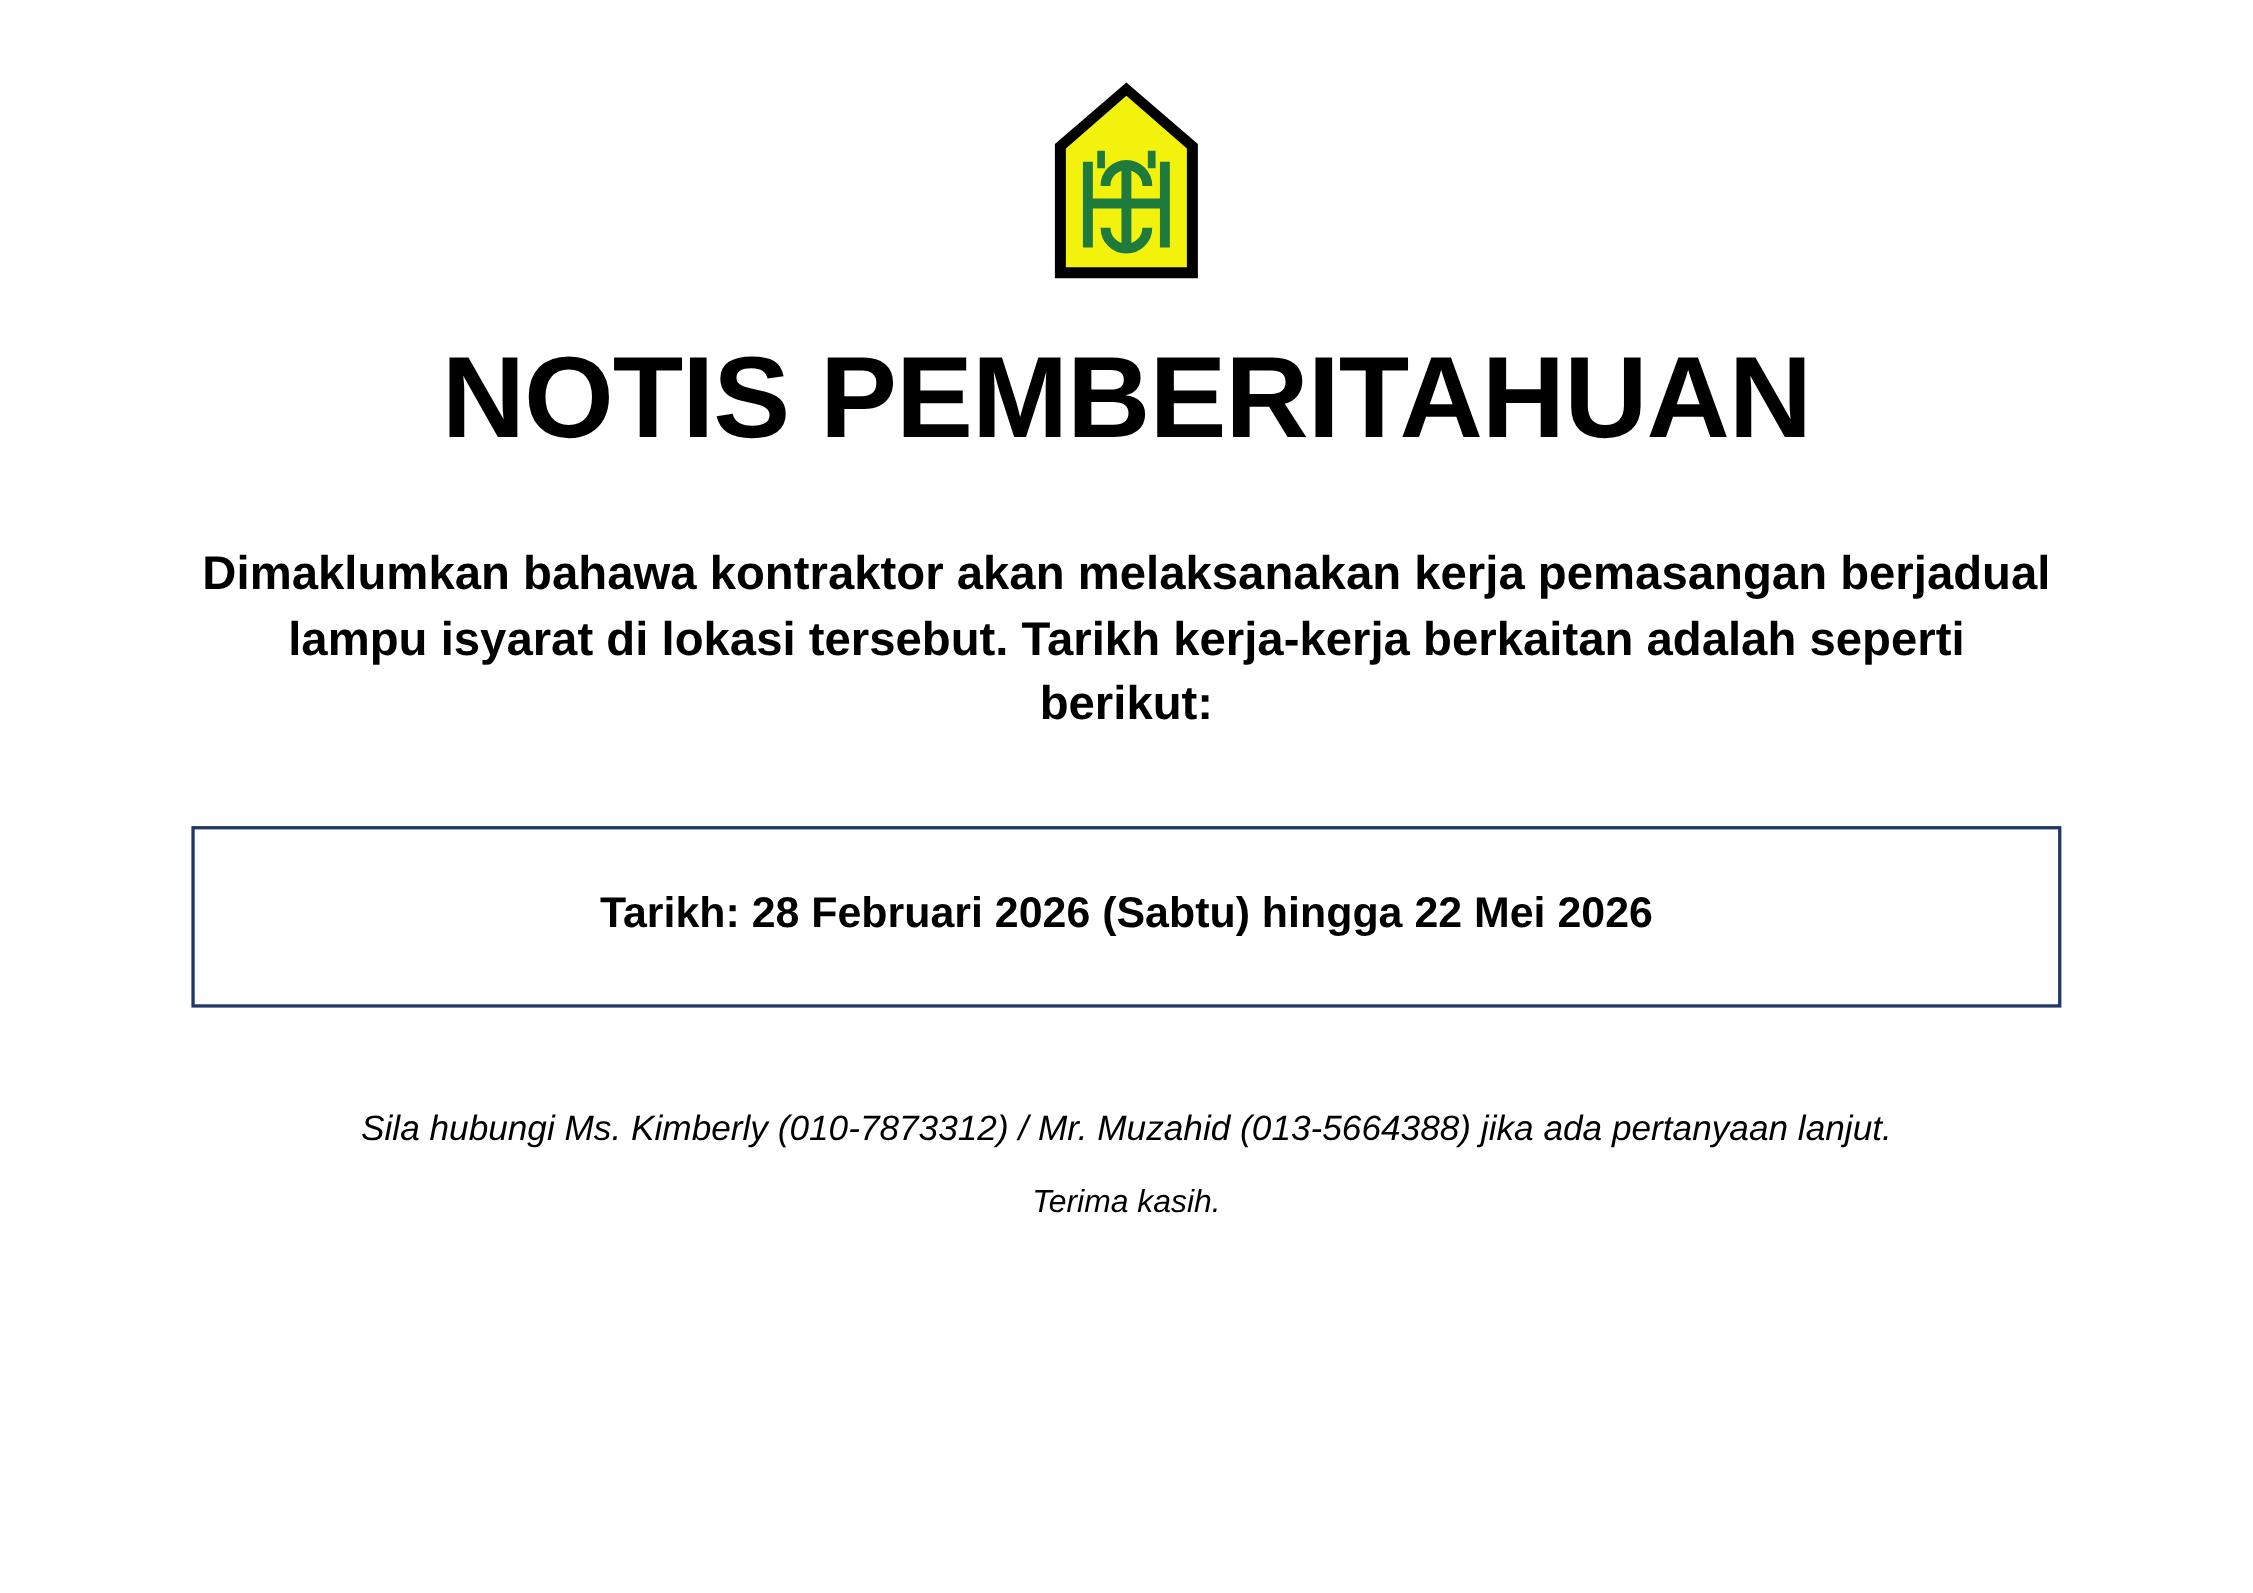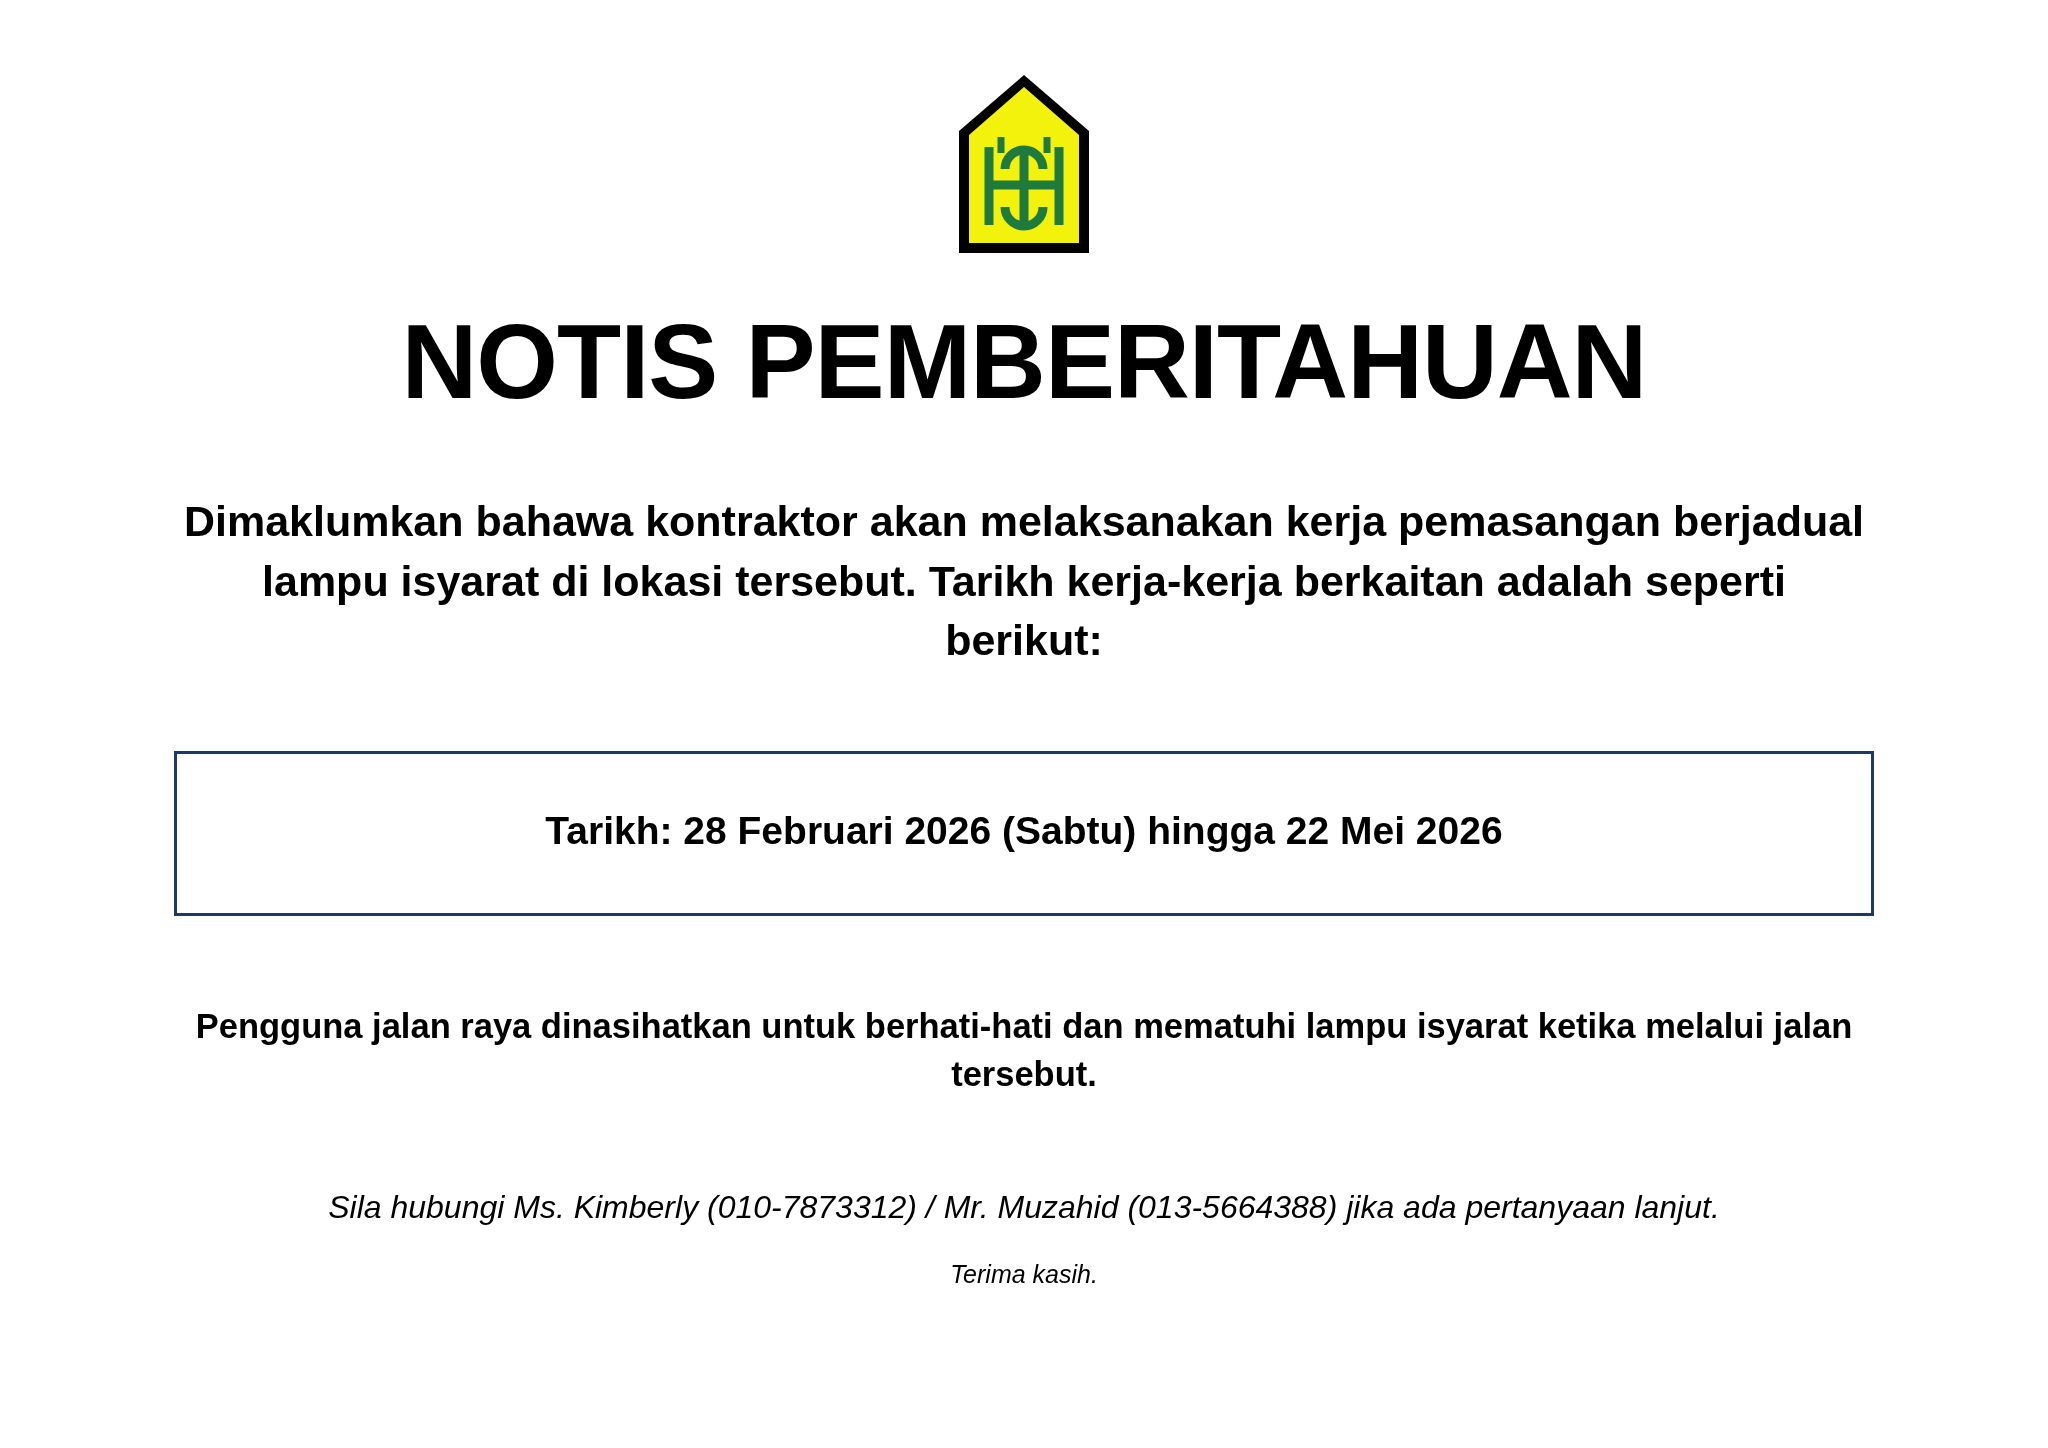--- a/index.html
+++ b/index.html
@@ -97,21 +97,21 @@
   
   .contact {
     margin-top: 58px;
     font-size: 32px;
     font-style: italic;
     line-height: 1.42;
     text-align: center;
     max-width: 1660px;
   }
   .thanks {
-    font-size: 25px;
+    font-size: 29px;
     font-style: italic;
     text-align: center;
   }
 </style>
 </head>
 <body>
 
 <div class="page">
 
   <div class="logo-wrap">
@@ -137,20 +137,19 @@
   </div>
 
   <div class="notice-title">NOTIS PEMBERITAHUAN</div>
 
   <div class="intro">Dimaklumkan bahawa kontraktor akan melaksanakan kerja pemasangan berjadual lampu isyarat di lokasi tersebut. Tarikh kerja-kerja berkaitan adalah seperti berikut:</div>
 
   <div class="detail-box">
     <div class="detail-line">Tarikh: 28 Februari 2026 (Sabtu) hingga 22 Mei 2026</div>
   </div>
 
-  <div class="advisory">Pengguna jalan raya dinasihatkan untuk berhati-hati dan mematuhi lampu isyarat ketika melalui jalan tersebut.</div>
 
 
   <div class="contact">Sila hubungi Ms. Kimberly (010-7873312) / Mr. Muzahid (013-5664388) jika ada pertanyaan lanjut.</div>
 
   <div class="thanks">Terima kasih.</div>
 
 </div>
 
 </body></html>

